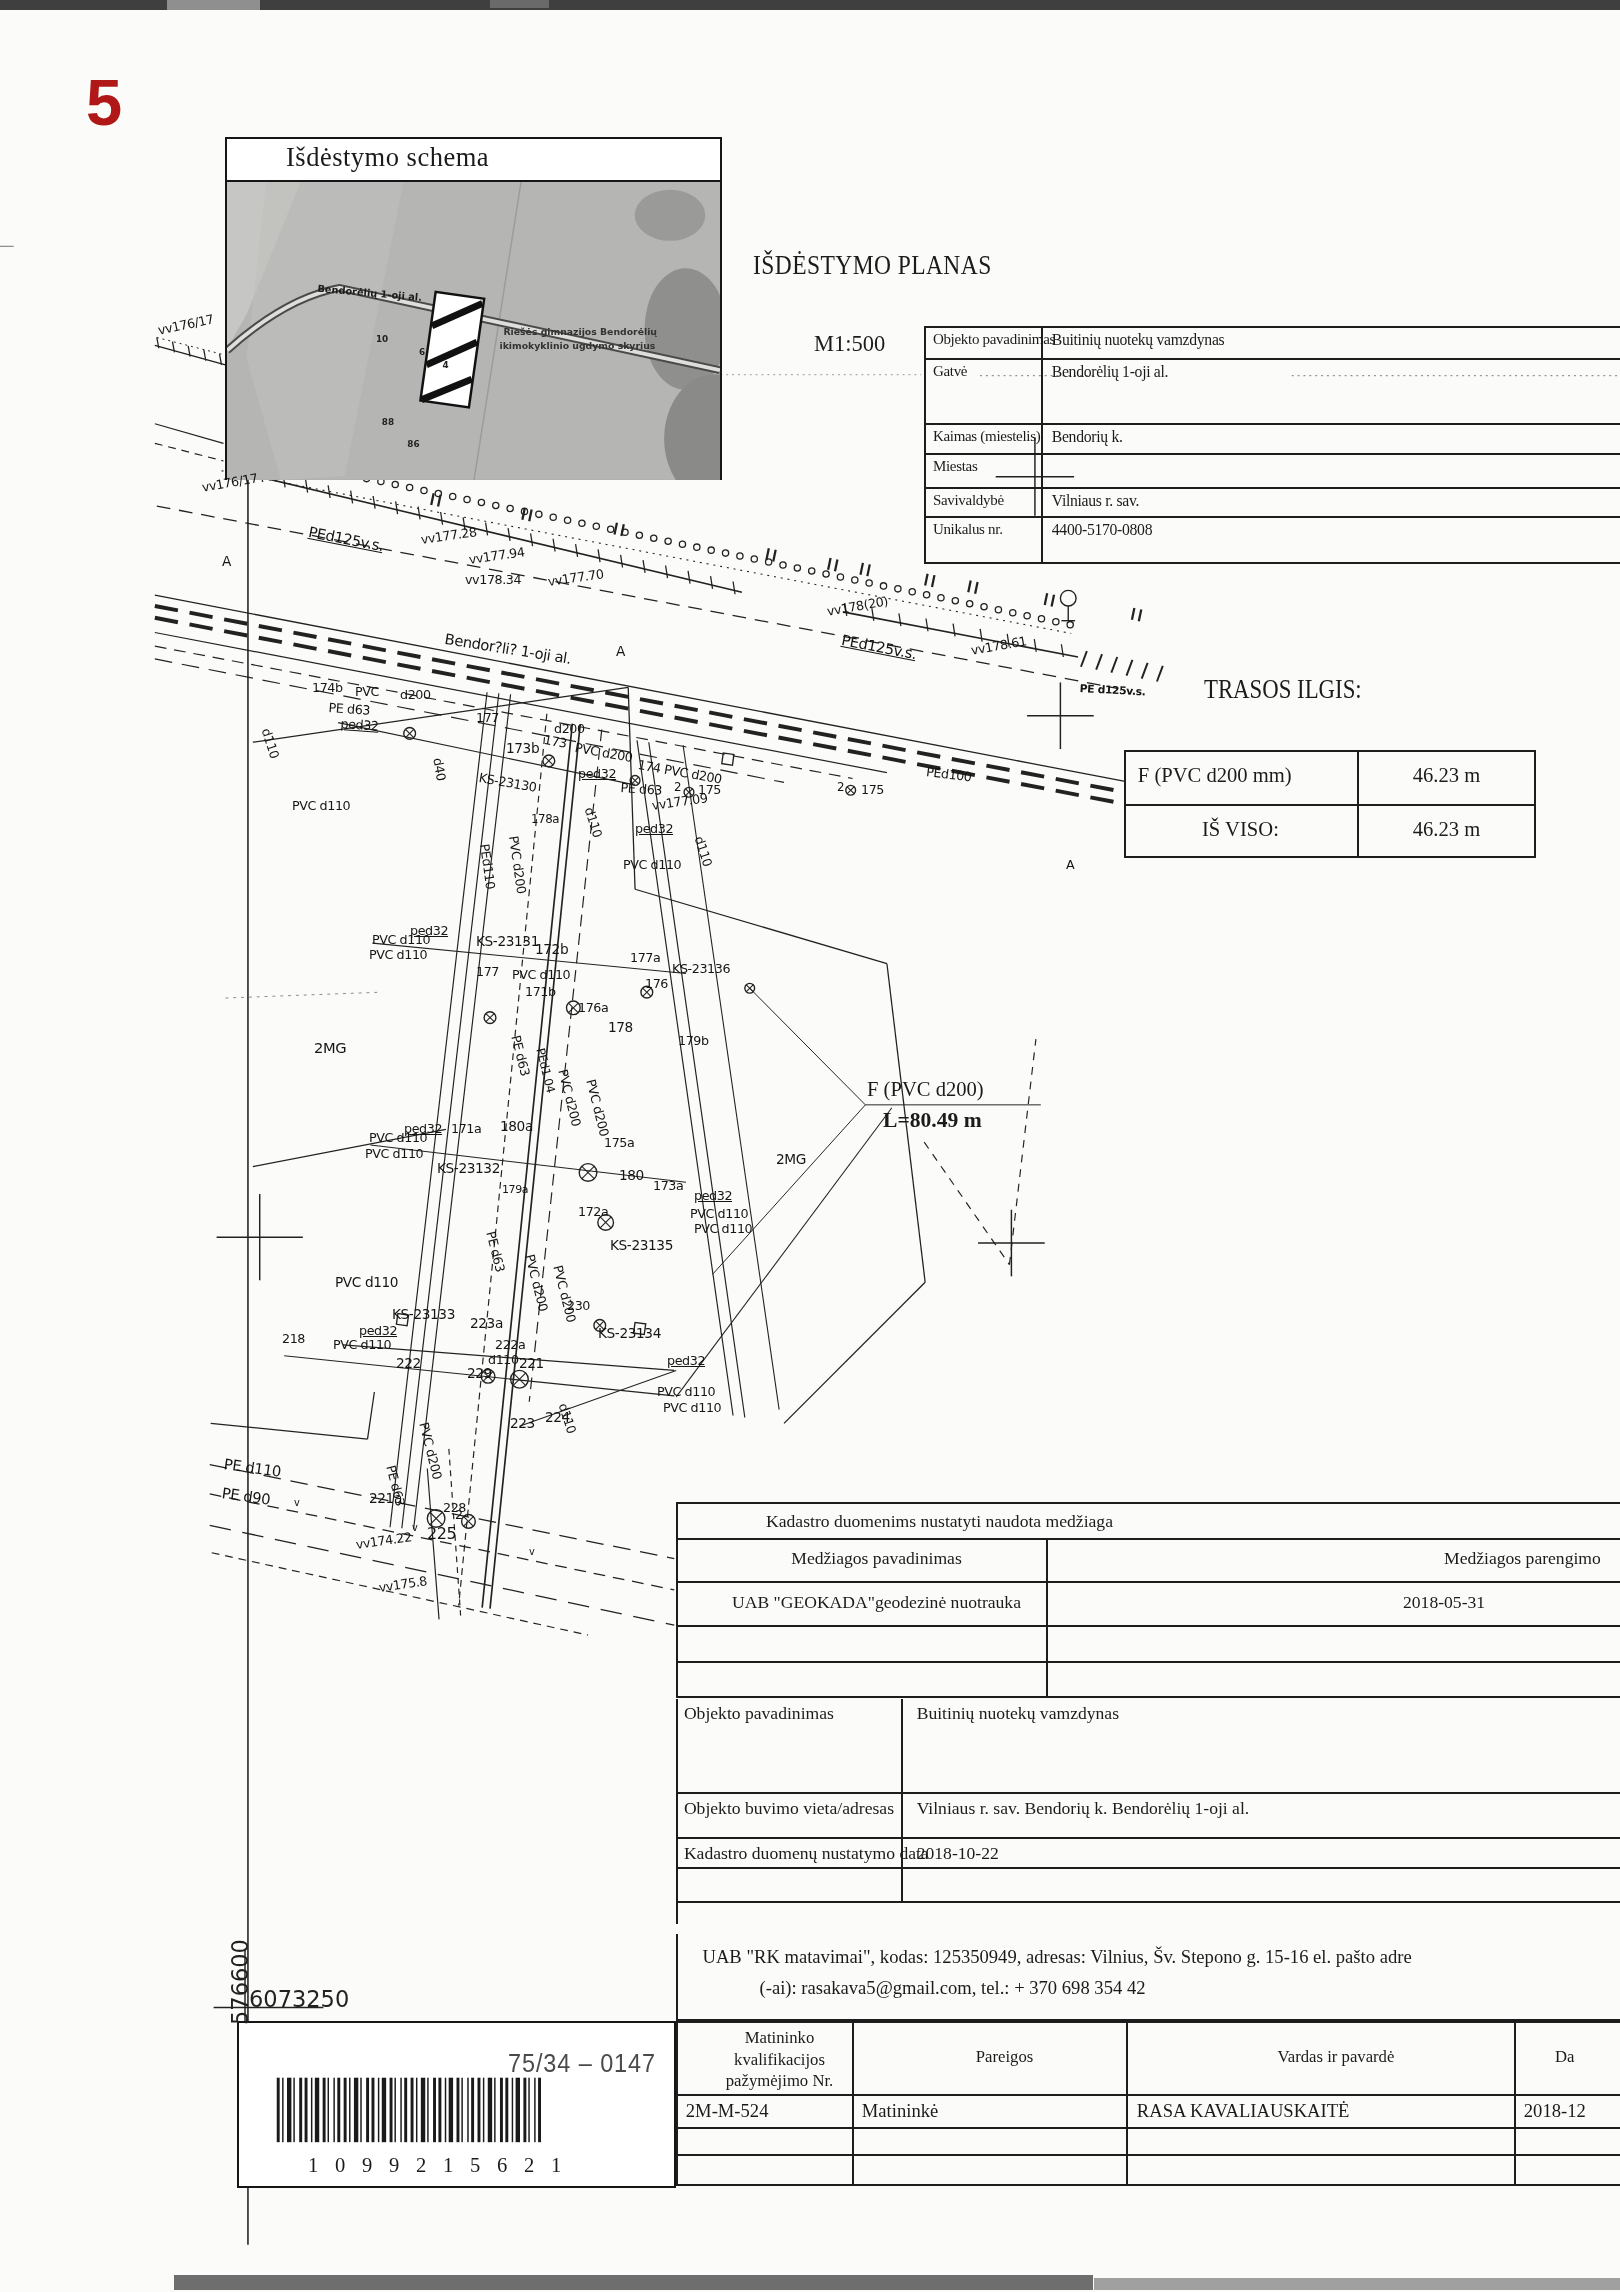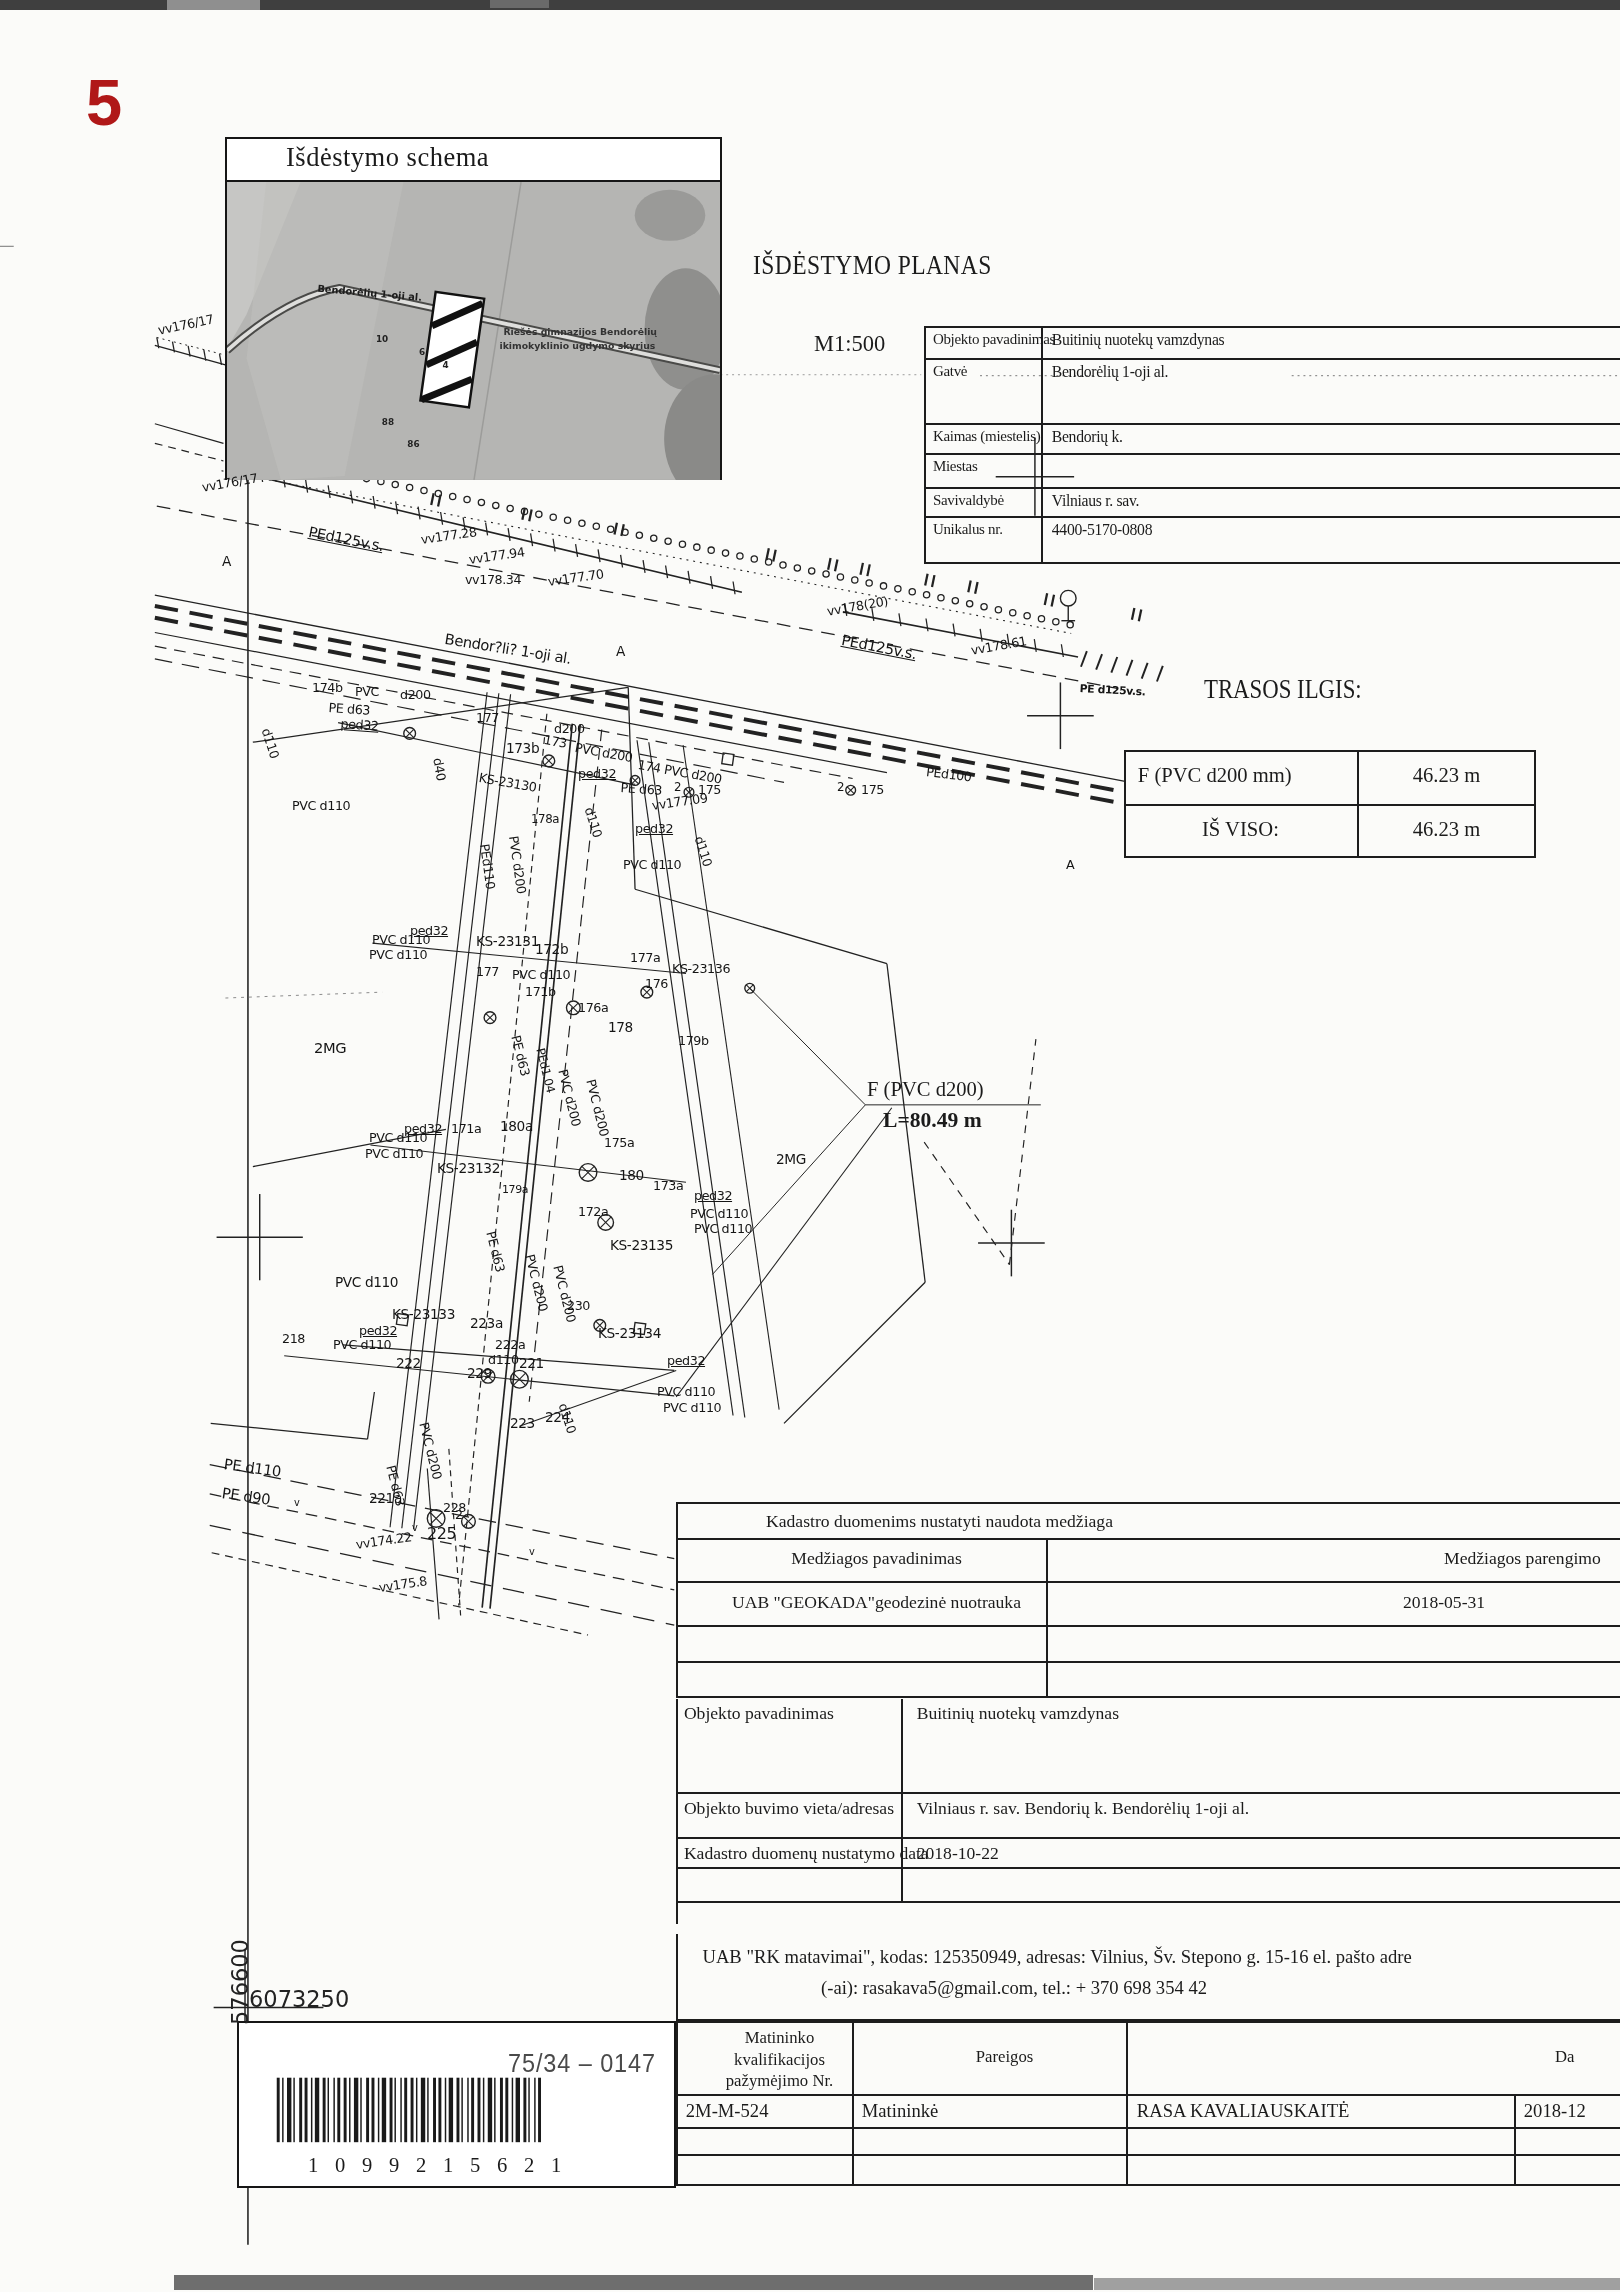--- a/index.html
+++ b/index.html
@@ -37,21 +37,21 @@
   .trtbl .val{left:233px;right:0;font-size:20.6px;padding:11.8px 0 0 0;text-align:center;}
   .kad{left:676px;top:1502px;width:972px;border:2px solid #1d1d1d;border-right:none;}
   .kadtitle{text-align:center;width:523px;left:0;font-size:17.6px;padding-top:6.9px;}
   .kcol1{left:0;width:370px;text-align:center;font-size:17.6px;}
   .obji{left:676px;top:1699px;width:972px;border-left:2px solid #1d1d1d;}
   .obji .lab{left:0;width:225px;font-size:17.6px;padding:3.9px 0 0 5.9px;}
   .obji .val{left:225px;right:0;font-size:17.6px;padding:3.9px 0 0 13.7px;}
   .note{left:676px;top:1934px;width:972px;height:87px;border-left:2px solid #1d1d1d;
         border-bottom:2px solid #1d1d1d;position:absolute;z-index:2;box-sizing:border-box;}
   .note .l1{position:absolute;left:24.5px;top:11.8px;font-size:18.6px;white-space:nowrap;}
-  .note .l2{position:absolute;left:0;top:43px;width:529px;text-align:right;font-size:18.6px;white-space:nowrap;}
+  .note .l2{position:absolute;left:0;top:43px;width:529px;text-align:center;font-size:18.6px;white-space:nowrap;padding-left:10px;}
   .srv{left:676px;top:2021px;width:990px;border:2px solid #1d1d1d;border-right:none;}
   .srv .h{font-size:16.7px;text-align:center;}
   .srv .c1{left:0;width:176px;}
   .srv .c2{left:176px;width:274px;}
   .srv .c3{left:451px;width:387px;}
   .srv .c4{left:838px;right:0;}
   .srv .d{font-size:18.6px;text-align:left;padding:3.9px 0 0 7.8px;}
   .hwrap{white-space:normal;line-height:1.3;padding-top:3.9px;}
   
   .bcbox{position:absolute;left:237px;top:2021px;width:439px;height:167px;border:2px solid #161616;
@@ -436,20 +436,21 @@
 
   <div class="note">
     <div class="l1">UAB "RK matavimai", kodas: 125350949, adresas: Vilnius, Šv. Stepono g. 15-16 el. pašto adre</div>
     <div class="l2">(-ai): rasakava5@gmail.com, tel.: + 370 698 354 42</div>
   </div>
 
   <div class="tbl srv">
     <div class="row" style="height:73px;">
       <div class="cell cl c1 h hwrap" style="white-space:normal;">Matininko kvalifikacijos pažymėjimo Nr.</div>
       <div class="cell cl c2 h" style="padding-top:23.5px;">Pareigos</div>
+      <div class="cell cl c3 h" style="padding-top:23.5px;">Vardas ir pavardė</div>
       <div class="cell c4 h" style="padding-top:23.5px;text-align:left;padding-left:39px;">Da</div>
     </div>
     <div class="row" style="height:33px;">
       <div class="cell cl c1 d">2M-M-524</div>
       <div class="cell cl c2 d">Matininkė</div>
       <div class="cell cl c3 d">RASA KAVALIAUSKAITĖ</div>
       <div class="cell c4 d" style="padding-left:7.8px;">2018-12</div>
     </div>
     <div class="row" style="height:26.5px;">
         <div class="cell cl c1"></div>

